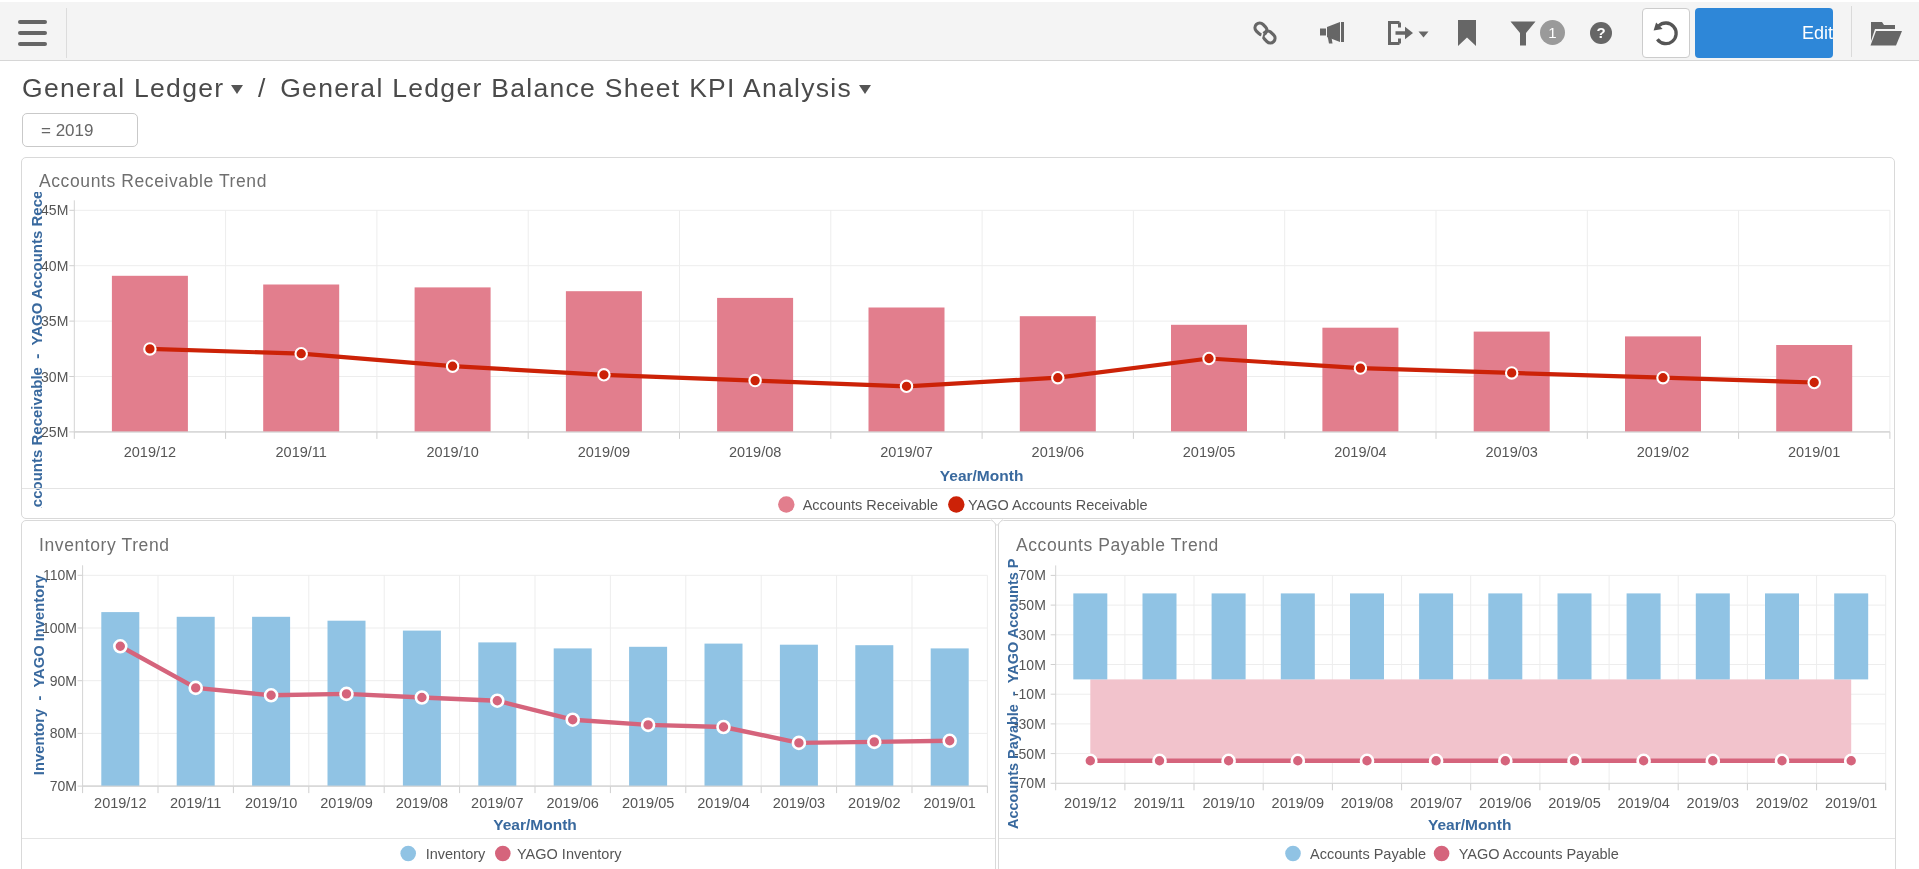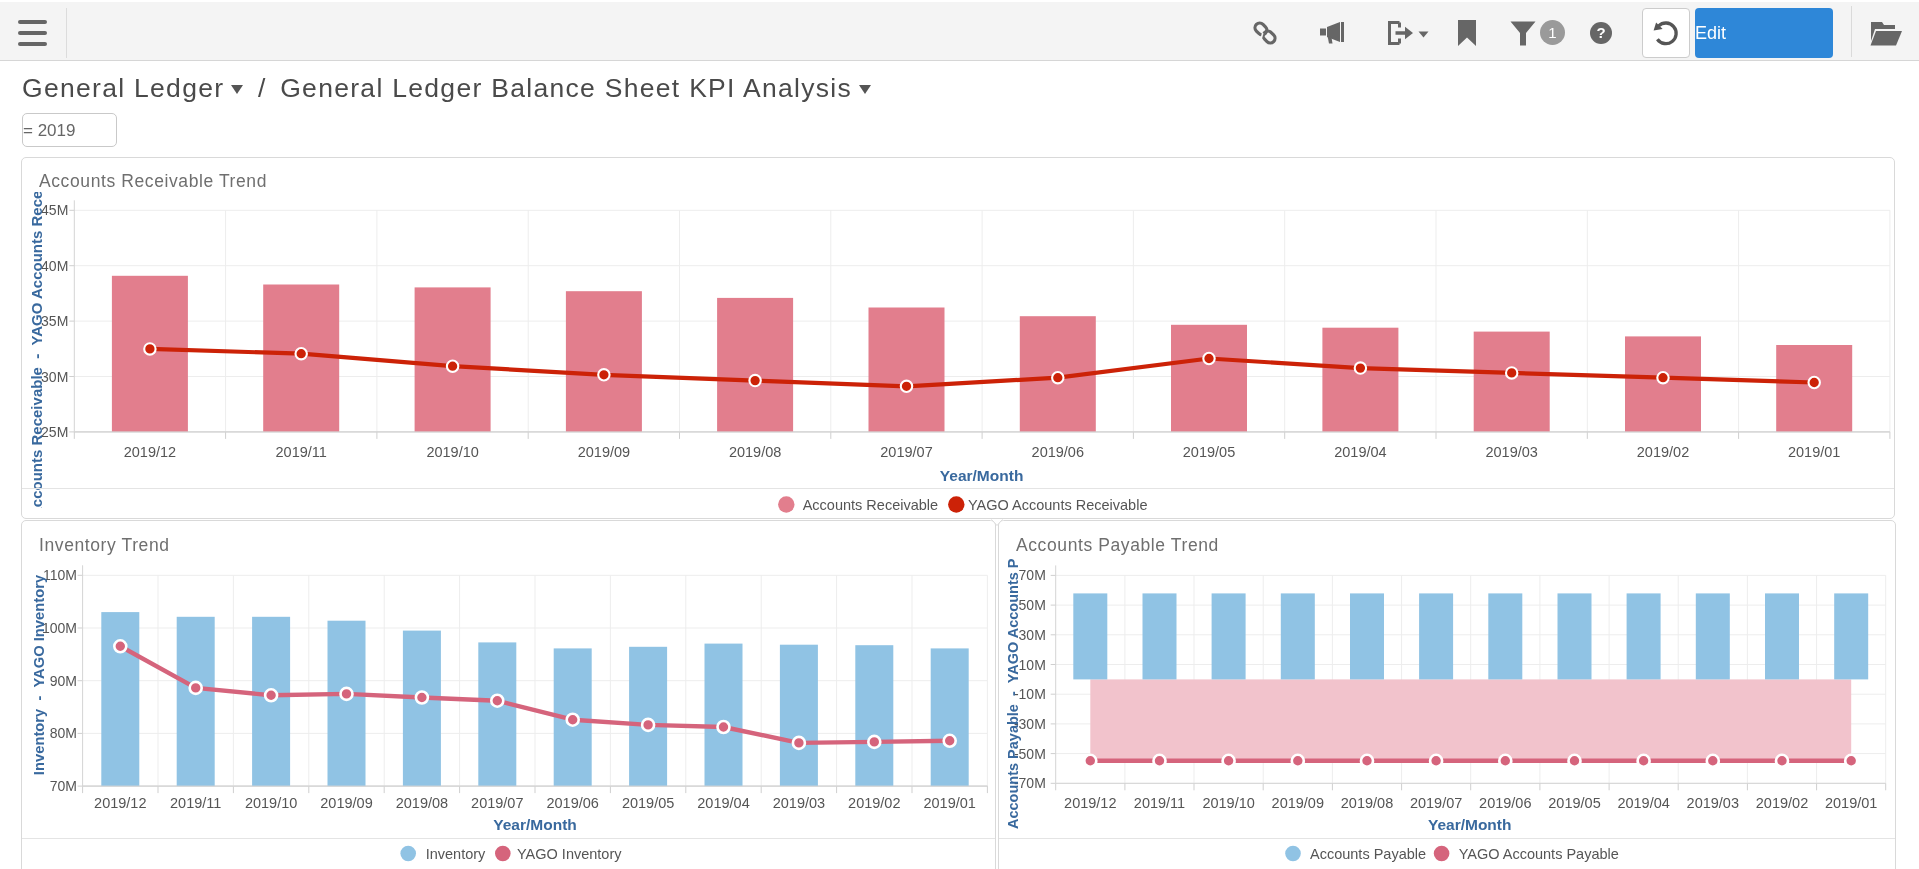--- a/index.html
+++ b/index.html
@@ -45,30 +45,30 @@
 <svg class="abs" style="left:1510px;top:21px" width="26" height="25" viewBox="0 0 26 25">
     <path d="M0.5 0.5 L25.5 0.5 L16 12 L16 24.5 L10 24.5 L10 12 Z" fill="#666"></path>
   </svg>
 <div class="abs" style="left:1540px;top:20px;width:25px;height:25px;border-radius:50%;background:#9a9a9a;color:#fff;font-size:15px;line-height:25px;text-align:center">1</div>
 <div class="abs" style="left:1590px;top:22px;width:22px;height:22px;border-radius:50%;background:#666;color:#fff;font-size:15px;font-weight:bold;line-height:22px;text-align:center">?</div>
 <div class="abs" style="left:1642px;top:8px;width:48px;height:50px;background:#fff;border:1px solid #ccc;border-radius:4px"></div>
 <svg class="abs" style="left:1652px;top:19px" width="28" height="28" viewBox="0 0 28 28">
 <path d="M 5.4 20.2 A 10.3 10.3 0 1 0 6.7 6.9" fill="none" stroke="#555" stroke-width="3.3"></path>
 <path d="M 1.6 11.6 L 10.6 9.9 L 4.1 3.4 Z" fill="#555"></path>
 </svg>
-<div class="abs" style="left:1695px;top:8px;width:138px;height:50px;background:#2e87d8;border-radius:4px;color:#fff;font-size:18px;line-height:50px;text-align:left">Edit</div>
+<div class="abs" style="left:1695px;top:8px;width:138px;height:50px;background:#2e87d8;border-radius:4px;color:#fff;font-size:18px;line-height:50px;text-align:right">Edit</div>
 <div class="abs" style="left:1851px;top:6px;width:1px;height:51px;background:#dadada"></div>
 <svg class="abs" style="left:1869px;top:21px" width="34" height="25" viewBox="0 0 34 25">
 <g fill="#666">
 <path d="M2 1 L13 1 L15 4 L26 4 L26 8 L6 8 L2 20 Z"></path>
 <path d="M7 10 L33 10 L27 24.5 L1.5 24.5 Z"></path>
 </g>
   </svg>
 <div class="abs" style="left:22px;top:73px;font-size:26.5px;letter-spacing:1.3px;color:#4a4a4a;white-space:nowrap">General Ledger<span style="display:inline-block;width:0;height:0;border-left:6.5px solid transparent;border-right:6.5px solid transparent;border-top:9px solid #555;vertical-align:3px;margin-left:7px"></span><span style="letter-spacing:0">&nbsp;&nbsp;/&nbsp;&nbsp;</span>General Ledger Balance Sheet KPI Analysis<span style="display:inline-block;width:0;height:0;border-left:6.5px solid transparent;border-right:6.5px solid transparent;border-top:9px solid #555;vertical-align:3px;margin-left:7px"></span></div>
-<div class="abs" style="left:22px;top:113px;width:95px;height:34px;border:1px solid #c9c9c9;border-radius:5px;background:#fff;font-size:17px;color:#666;line-height:33px;">= 2019</div>
+<div class="abs" style="left:22px;top:113px;width:116px;height:34px;border:1px solid #c9c9c9;border-radius:5px;background:#fff;font-size:17px;color:#666;line-height:33px;padding-left:18px">= 2019</div>
 <div class="card" style="left:21px;top:157px;width:1874px;height:362px"></div>
 <svg class="abs" style="left:21px;top:157px" width="1874" height="362" viewBox="0 0 1874 362">
     <text x="18" y="30" font-size="17.5" fill="#6f6f6f" text-anchor="start" letter-spacing="0.6" font-family="Liberation Sans, sans-serif">Accounts Receivable Trend</text>
     <line x1="53.3" y1="53.3" x2="1868.9" y2="53.3" stroke="#ededed" stroke-width="1"></line>
     <line x1="48.3" y1="53.3" x2="53.3" y2="53.3" stroke="#cfcfcf" stroke-width="1"></line>
     <text x="47.3" y="58.3" font-size="14" fill="#555" text-anchor="end" font-family="Liberation Sans, sans-serif">45M</text>
     <line x1="53.3" y1="108.7" x2="1868.9" y2="108.7" stroke="#ededed" stroke-width="1"></line>
     <line x1="48.3" y1="108.7" x2="53.3" y2="108.7" stroke="#cfcfcf" stroke-width="1"></line>
     <text x="47.3" y="113.7" font-size="14" fill="#555" text-anchor="end" font-family="Liberation Sans, sans-serif">40M</text>
     <line x1="53.3" y1="164.1" x2="1868.9" y2="164.1" stroke="#ededed" stroke-width="1"></line>

